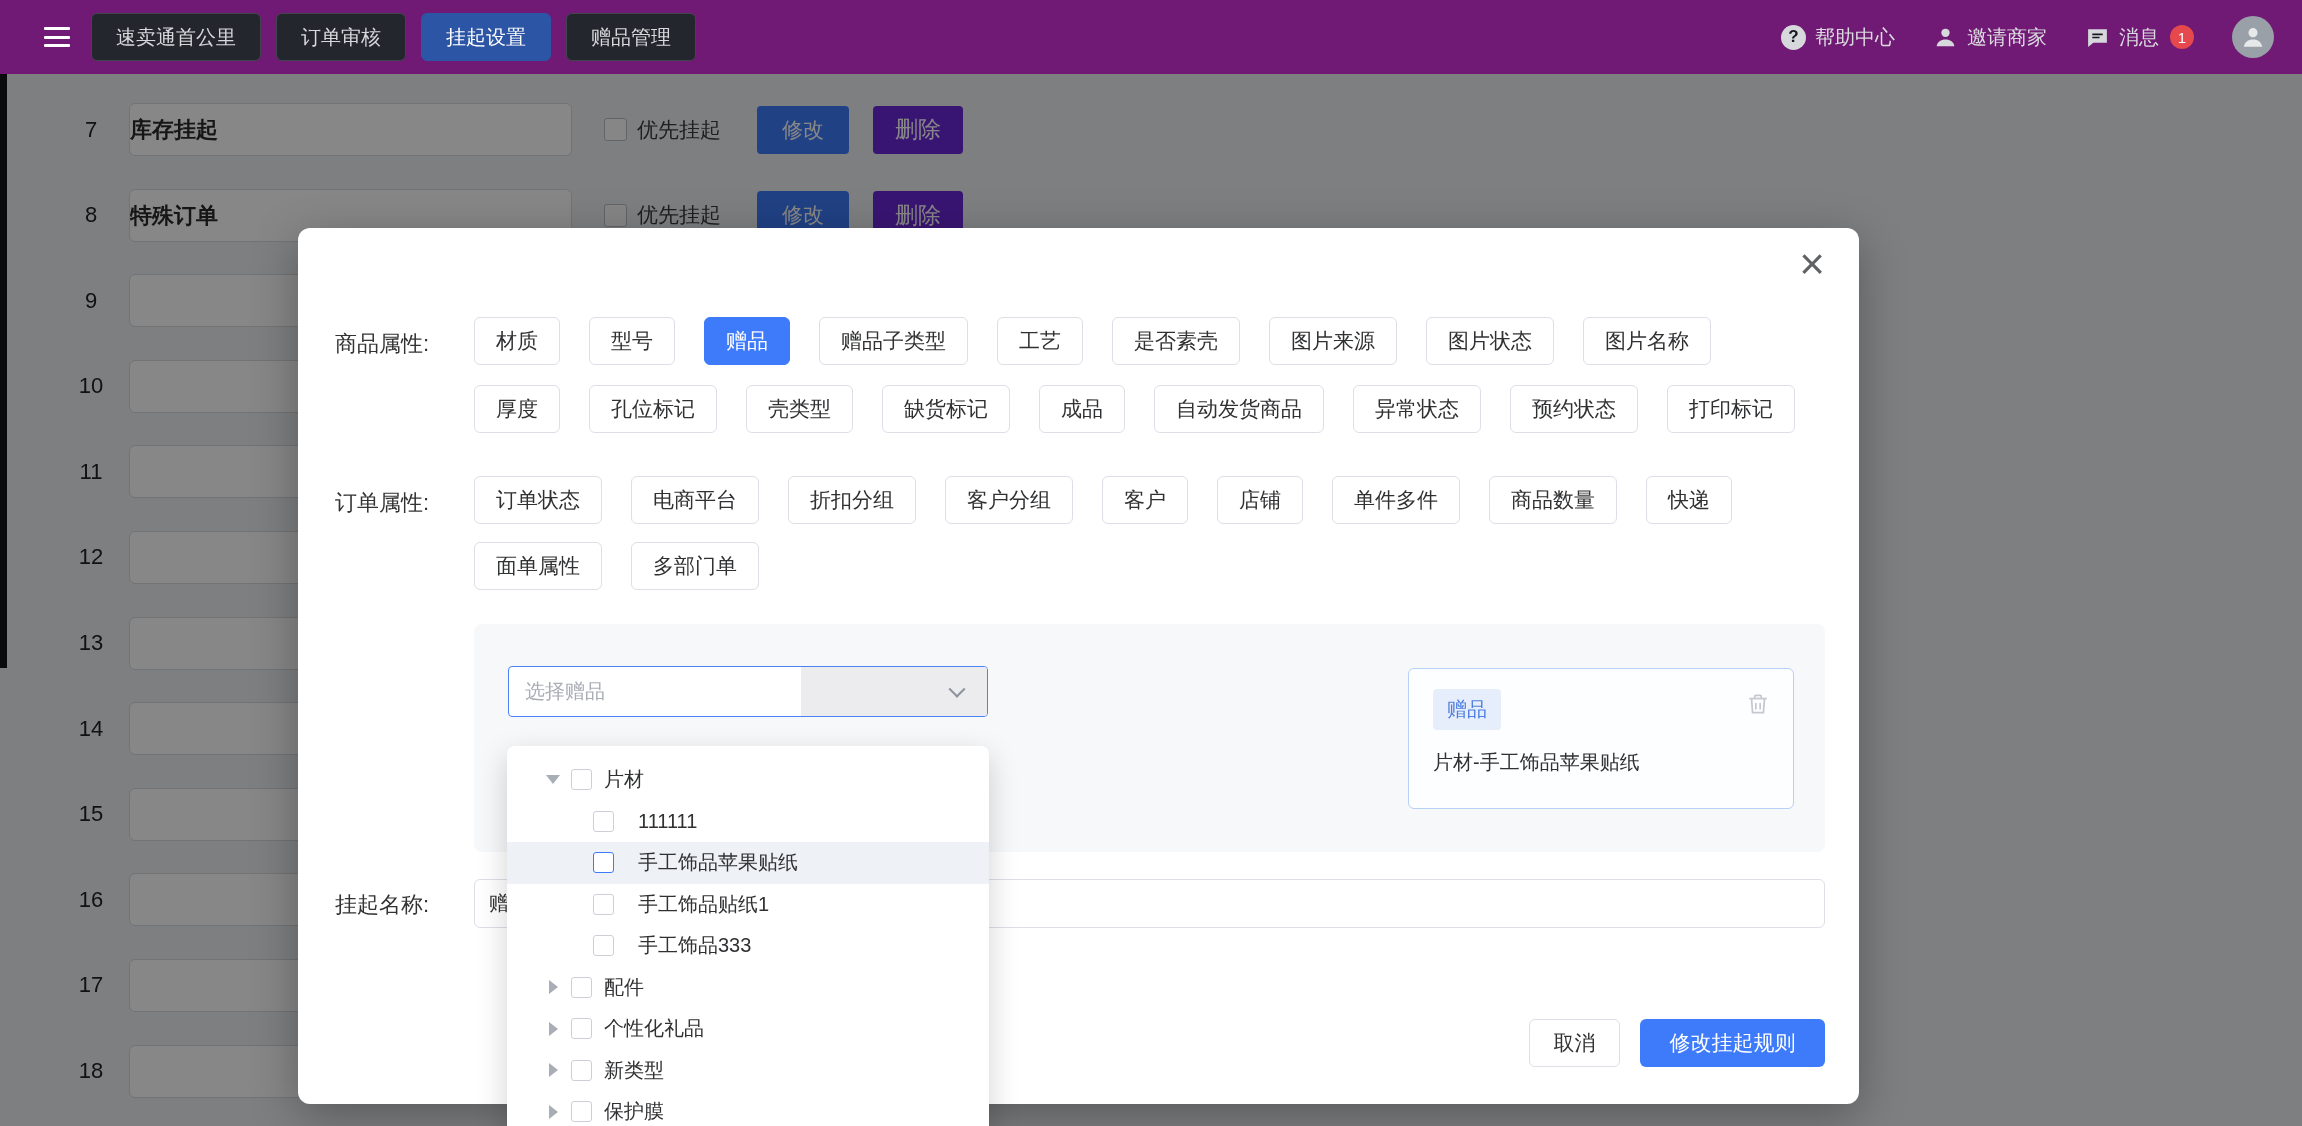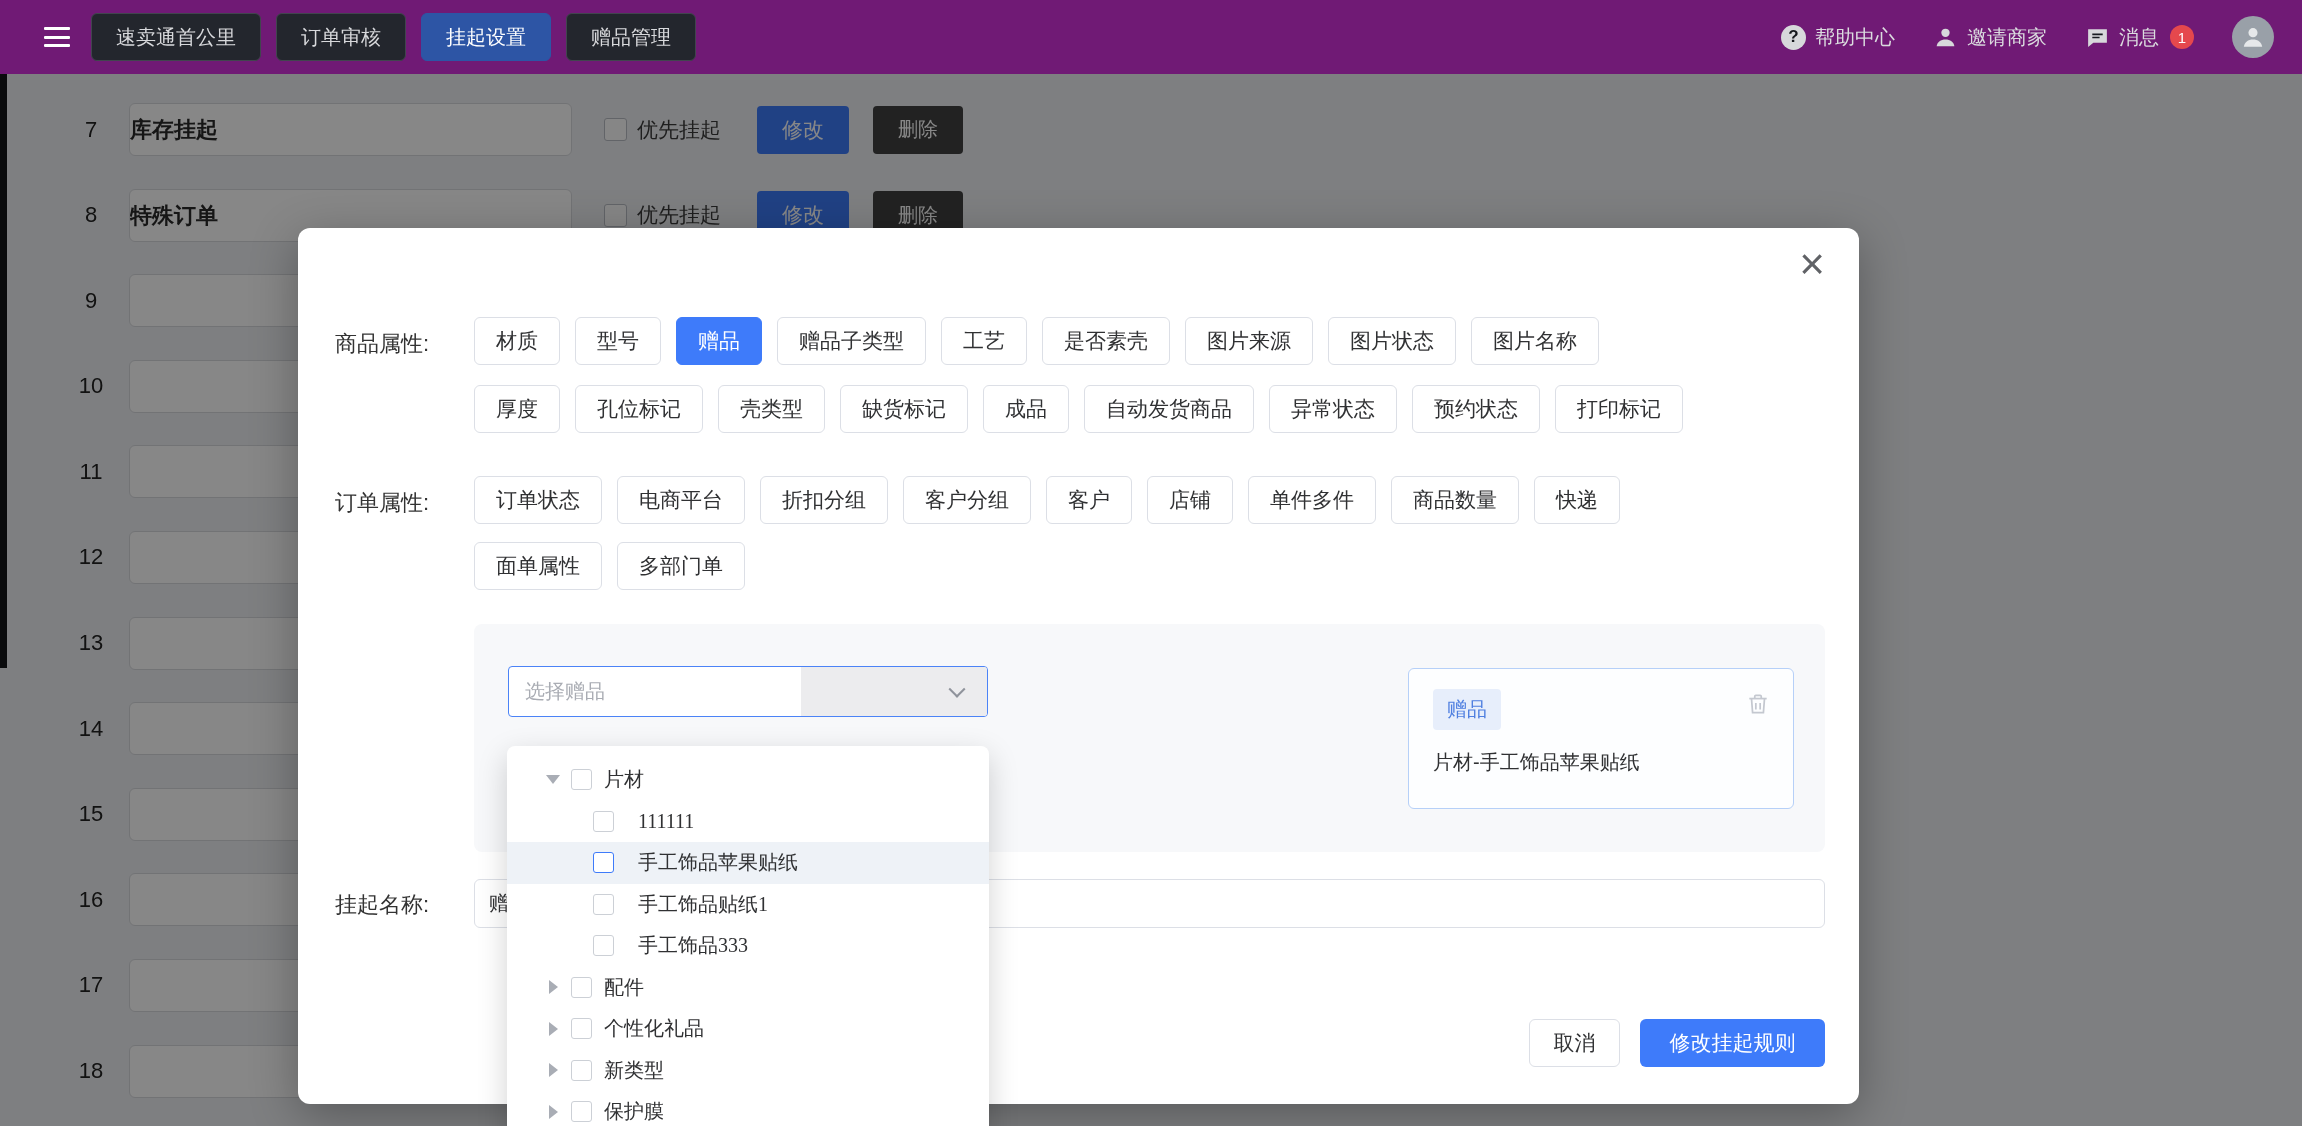--- a/index.html
+++ b/index.html
@@ -31,34 +31,34 @@
   .bg-table{position:absolute;left:0;top:103px;z-index:10;}
   .trow{display:flex;align-items:center;height:53px;margin-bottom:32.6px;}
   .num{width:60px;margin-left:61px;text-align:center;font-size:22px;color:#222;flex-shrink:0;}
   .tinput{width:443px;height:53px;margin-left:8px;background:#fff;border:1px solid #d8dade;border-radius:6px;
     line-height:51px;text-align:left;font-size:22px;font-weight:700;color:#2b2b2b;overflow:hidden;flex-shrink:0;}
   .tcb{width:23px;height:23px;border:1.5px solid #b9bdc4;border-radius:3px;background:#fdfdfd;
     margin-left:32px;flex-shrink:0;}
   .tcb-label{margin-left:10px;font-size:21px;color:#3c3c3c;white-space:nowrap;}
   .btn-edit{margin-left:36px;width:92px;height:48px;background:#3e7bfa;border:none;border-radius:4px;
     color:#fff;font-size:21px;font-family:inherit;cursor:pointer;flex-shrink:0;}
-  .btn-del{margin-left:24px;width:90px;height:48px;background:#404040;border:none;border-radius:4px;
-    color:#fff;font-size:20px;font-family:inherit;cursor:pointer;flex-shrink:0;}
+  .btn-del{margin-left:24px;width:90px;height:48px;background:#6d28d9;border:none;border-radius:4px;
+    color:#fff;font-size:23px;font-family:inherit;cursor:pointer;flex-shrink:0;}
 
   .overlay{position:absolute;left:0;top:74px;right:0;bottom:0;background:rgba(0,0,0,0.47);z-index:40;}
 
   
   .modal{position:absolute;left:298px;top:228px;width:1561px;height:876px;background:#fff;
     border-radius:12px;box-shadow:0 12px 48px rgba(0,0,0,0.3);z-index:60;}
   .close{position:absolute;right:34px;top:14px;font-size:44px;color:#606266;cursor:pointer;line-height:1;}
   .lbl{position:absolute;left:37px;font-size:22px;color:#333;white-space:nowrap;}
   .lbl-product{top:101px;}
   .lbl-order{top:260px;}
   .lbl-name{top:662px;}
-  .btn-row{position:absolute;left:176px;display:flex;gap:15px;}
+  .btn-row{position:absolute;left:176px;display:flex;gap:29px;}
   .r1{top:89px;} .r2{top:157px;} .r3{top:248px;} .r4{top:314px;}
   .attr-btn{height:48px;padding:0 21px;background:#fff;border:1px solid #dcdfe6;border-radius:6px;
     font-size:21px;color:#303133;display:flex;align-items:center;cursor:pointer;font-family:inherit;white-space:nowrap;}
   .attr-btn.primary{background:#3e7bfa;border-color:#3e7bfa;color:#fff;}
 
   .panel{position:absolute;left:176px;top:396px;width:1351px;height:228px;background:#f7f8fa;border-radius:8px;}
   .select{position:absolute;left:34px;top:42px;width:480px;height:51px;border:1px solid #4b83f7;
     border-radius:4px;background:#fff;display:flex;overflow:hidden;cursor:pointer;}
   .ph{flex:1;display:flex;align-items:center;padding-left:16px;color:#a9acb3;font-size:20px;}
   .suffix{width:186px;background:#ececee;display:flex;align-items:center;justify-content:flex-end;
@@ -75,21 +75,21 @@
   .name-input{position:absolute;left:176px;top:651px;width:1351px;height:49px;border:1px solid #dcdfe6;
     border-radius:6px;font-size:20px;padding:0 14px;color:#303133;background:#fff;font-family:inherit;}
   .btn-cancel{position:absolute;left:1231px;top:791px;width:91px;height:48px;background:#fff;
     border:1px solid #dcdfe6;border-radius:6px;font-size:21px;color:#303133;font-family:inherit;cursor:pointer;}
   .btn-confirm{position:absolute;left:1342px;top:791px;width:185px;height:48px;background:#3e7bfa;
     border:none;border-radius:6px;font-size:21px;color:#fff;font-family:inherit;cursor:pointer;}
 
   
   .dropdown{position:absolute;left:507px;top:746px;width:482px;height:400px;background:#fff;
     border-radius:8px;box-shadow:0 10px 30px rgba(0,0,0,0.18);z-index:70;padding-top:13px;}
-  .titem{height:41.5px;display:flex;align-items:center;cursor:pointer;font-family:Liberation Serif, serif;}
+  .titem{height:41.5px;display:flex;align-items:center;cursor:pointer;}
   .titem.lvl0{padding-left:38px;}
   .titem.lvl1{padding-left:86px;gap:12px;}
   .caret-box{width:16px;margin-right:10px;display:flex;align-items:center;justify-content:center;flex-shrink:0;}
   .caret.down{width:0;height:0;border-left:7px solid transparent;border-right:7px solid transparent;
     border-top:9px solid #a9adb5;}
   .caret.right{width:0;height:0;border-top:7px solid transparent;border-bottom:7px solid transparent;
     border-left:9px solid #a9adb5;}
   .cb{width:21px;height:21px;border:1.5px solid #ccd0d6;border-radius:3px;background:#fff;
     margin-right:12px;flex-shrink:0;}
   .titem.highlight{background:#eef2f7;}

